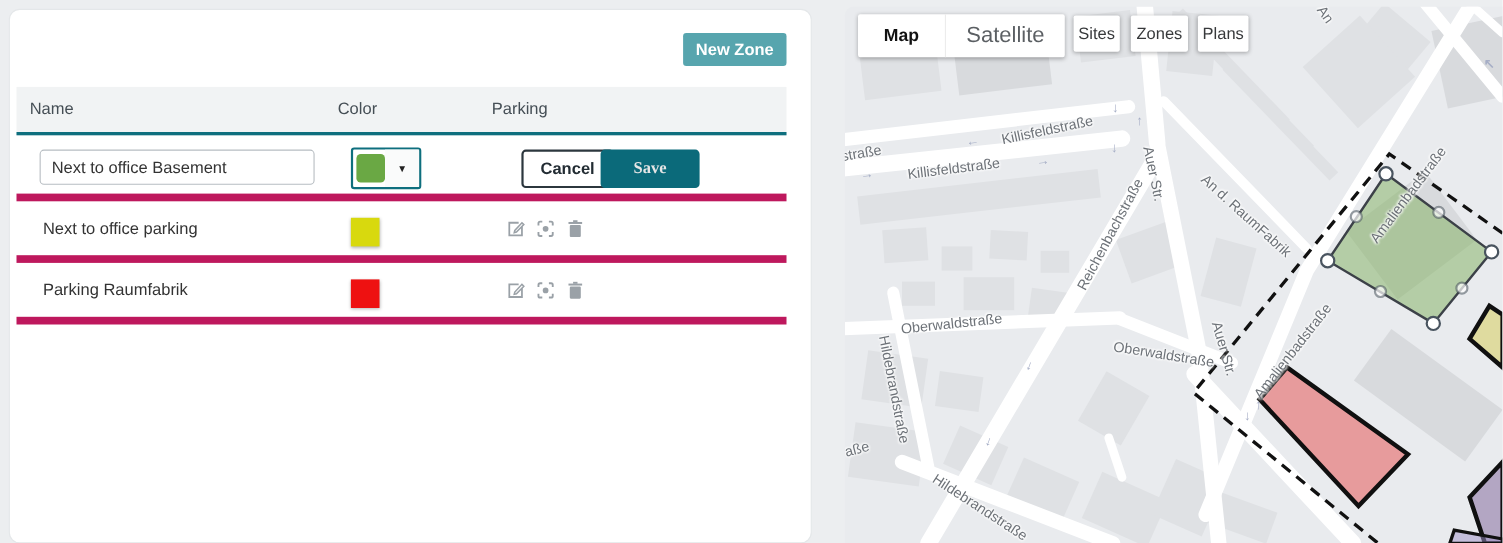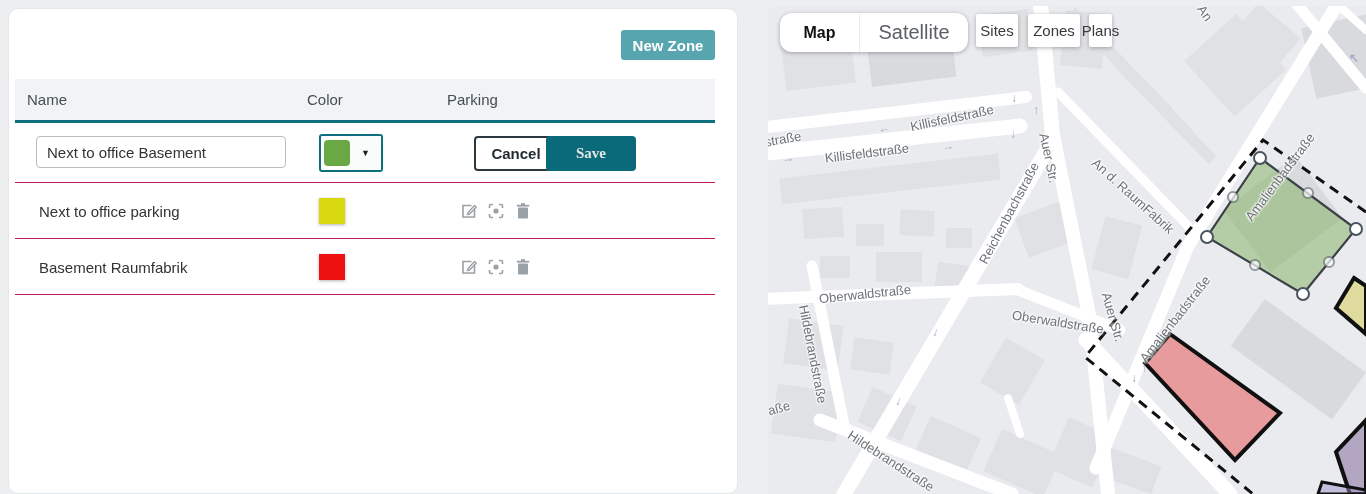--- a/index.html
+++ b/index.html
@@ -17,21 +17,21 @@
   .search-box input::placeholder { color:#878d91; }
   .search-icon { position:absolute; right:7px; top:7px; width:20px; height:20px; }
   .new-zone { position:absolute; left:612px; top:21px; width:94px; height:30px;
     background:#57a5ae; color:#fff; font-weight:bold; font-size:15px; border:none;
     border-radius:3px; font-family:inherit; cursor:pointer; }
   .thead { position:absolute; left:6px; top:70px; width:700px; height:44px;
     background:#f1f3f4; border-bottom:3px solid #0e6f7e; display:grid;
     grid-template-columns:280px 140px 1fr; align-items:center; padding-left:12px;
     color:#454e55; font-size:15px; }
   .rows { position:absolute; left:6px; top:114px; width:700px; }
-  .row { position:relative; border-bottom:1px solid #be185d; }
+  .row { position:relative; border-bottom:7px solid #be185d; }
   .row-edit { height:60px; }
   .row-item { height:56px; }
   .name-input { position:absolute; left:21px; top:13px; width:250px; height:32px;
     border:1px solid #b7bdc2; border-radius:4px; font-size:15px; color:#333;
     padding:0 10px; font-family:inherit; outline:none; }
   .color-dd { position:absolute; left:304px; top:11px; width:64px; height:38px;
     border:2px solid #0e6f7e; border-radius:3px; background:#fff; display:flex;
     align-items:center; cursor:pointer; }
   .dd-swatch { width:26px; height:26px; border-radius:4px; margin-left:3px; }
   .dd-caret { flex:1; height:100%; display:flex; align-items:center; justify-content:center;
@@ -52,32 +52,32 @@
 
   
   .map-card { position:absolute; left:768px; top:6px; width:598px; height:488px;
     background:#e9ebee; border-radius:8px 0 0 0; overflow:hidden; }
   .map-svg { position:absolute; left:0; top:0; }
   .street { position:absolute; font-size:13px; color:#6d7278; white-space:nowrap;
     transform:translate(-50%,-50%); text-shadow:0 0 3px #fff,0 0 3px #fff,1px 1px 2px #fff,-1px -1px 2px #fff; }
   .road-arrow { position:absolute; font-size:12px; font-weight:bold; color:#a6aec6;
     transform:translate(-50%,-50%); }
   .gm-toggle { position:absolute; left:12px; top:7px; width:188px; height:39px;
-    background:#fff; border-radius:12px; box-shadow:0 1px 4px rgba(0,0,0,.3);
+    background:#fff; border-radius:2px; box-shadow:0 1px 4px rgba(0,0,0,.3);
     display:flex; align-items:stretch; cursor:pointer; }
   .gm-map { width:80px; display:flex; align-items:center; justify-content:center;
     font-size:16px; color:#111; font-weight:bold; border-right:1px solid #ececec; }
   .gm-sat { flex:1; display:flex; align-items:center; justify-content:center;
     font-size:20px; color:#5b5f63; }
   .gm-btn { position:absolute; top:8px; height:33px; background:#fff;
     box-shadow:0 1px 4px rgba(0,0,0,.3); border-radius:2px; font-size:15px; color:#37393b;
     display:flex; align-items:center; justify-content:center; cursor:pointer; }
   .gm-sites { left:208px; width:42px; }
   .gm-zones { left:260px; width:52px; }
-  .gm-plans { left:321px; width:23px;text-align:right; }
+  .gm-plans { left:321px; width:46px;text-align:right; }
 </style>
 </head>
 <body>
 
 <div class="app">
 
   <div class="left-card">
 
 
     <button class="new-zone">New Zone</button>
@@ -114,21 +114,21 @@
           </svg>
           <svg class="act-icon" viewBox="0 0 20 20">
             <rect x="5" y="6.5" width="10" height="11" rx="1" fill="#9aa1a7"></rect>
             <rect x="3.8" y="3.8" width="12.4" height="1.8" fill="#9aa1a7"></rect>
             <rect x="8" y="2.2" width="4" height="1.8" fill="#9aa1a7"></rect>
           </svg>
         </div>
       </div>
 
       <div class="row row-item">
-        <div class="row-name">Basement Raumfabrik</div>
+        <div class="row-name">Parking Raumfabrik</div>
         <div class="row-swatch" style="background-color: rgb(238, 17, 17);"></div>
         <div class="row-actions">
           <svg class="act-icon" viewBox="0 0 20 20">
             <path d="M12.5 4.5 H4 V16 H15.5 V8" fill="none" stroke="#9aa1a7" stroke-width="1.6"></path>
             <path d="M8.5 13.5 L9 11.5 L15.5 4.5 L17.2 6.2 L10.5 13 Z" fill="none" stroke="#9aa1a7" stroke-width="1.4"></path>
           </svg>
           <svg class="act-icon" viewBox="0 0 20 20">
             <path d="M3.5 7 V5 Q3.5 3.5 5 3.5 H7 M13 3.5 H15 Q16.5 3.5 16.5 5 V7 M16.5 13 V15 Q16.5 16.5 15 16.5 H13 M7 16.5 H5 Q3.5 16.5 3.5 15 V13" fill="none" stroke="#9aa1a7" stroke-width="1.7"></path>
             <circle cx="10" cy="10" r="2.6" fill="#9aa1a7"></circle>
           </svg>

